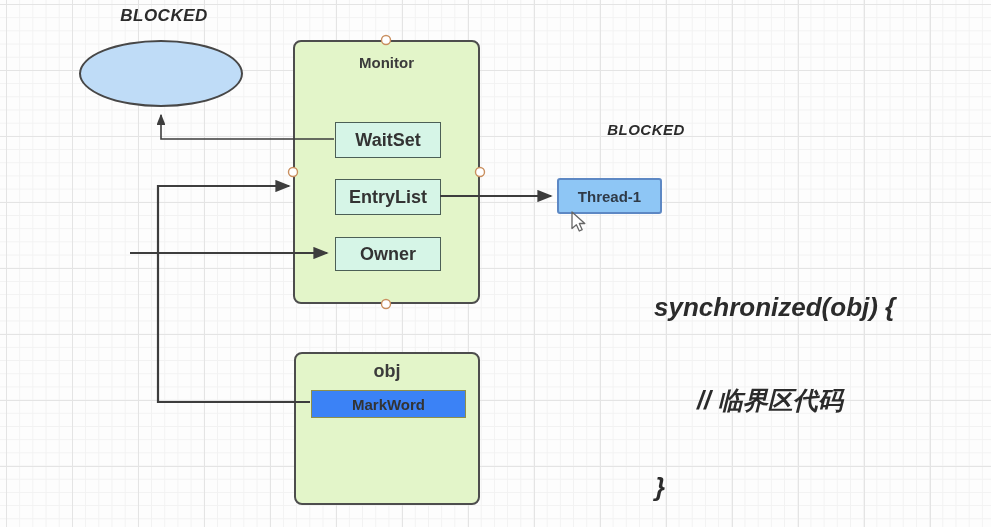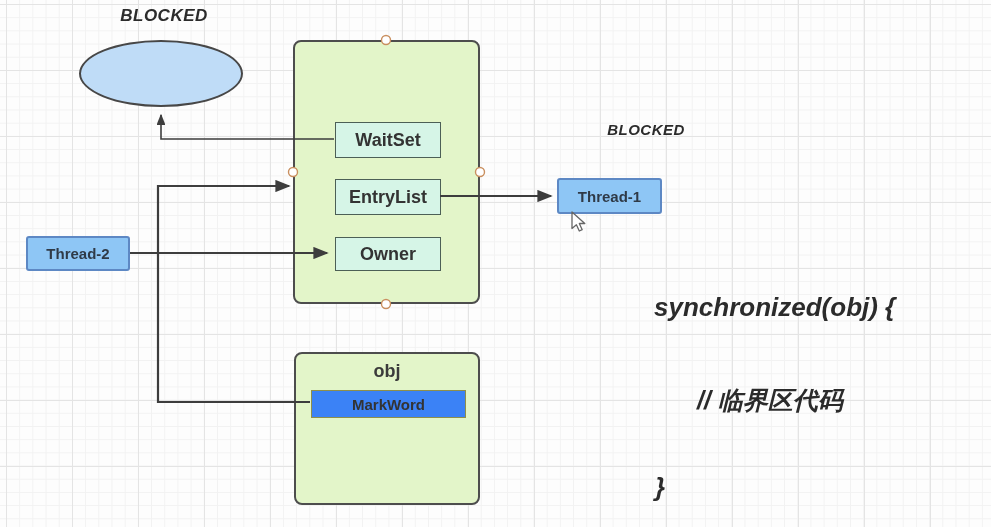--- a/index.html
+++ b/index.html
@@ -108,32 +108,32 @@
 <body>
 
 <div class="canvas">
 
   <div class="state-label waiting">BLOCKED</div>
   <div class="state-label blocked">BLOCKED</div>
 
   <div class="shape wait-ellipse"></div>
 
   <div class="shape green-box monitor">
+    <div class="box-title">Monitor</div>
     <div class="field field-waitset">WaitSet</div>
     <div class="field field-entrylist">EntryList</div>
     <div class="field field-owner">Owner</div>
   </div>
 
   <div class="shape green-box objbox">
     <div class="box-title">obj</div>
     <div class="markword">MarkWord</div>
   </div>
 
   <div class="shape thread thread-1">Thread-1</div>
-  <div class="shape thread thread-2">Thread-2</div>
 
   <div class="code-text code-line1">synchronized(obj) {</div>
   <div class="code-text code-line2">// 临界区代码</div>
   <div class="code-text code-line3">}</div>
 
   <svg class="overlay" viewBox="0 0 991 527">
     <defs>
       <marker id="arrow" markerWidth="7" markerHeight="5.6" refX="6.2" refY="2.8" orient="auto">
         <path d="M0,0 L7,2.8 L0,5.6 Z" fill="#3d3d3d"></path>
       </marker>

